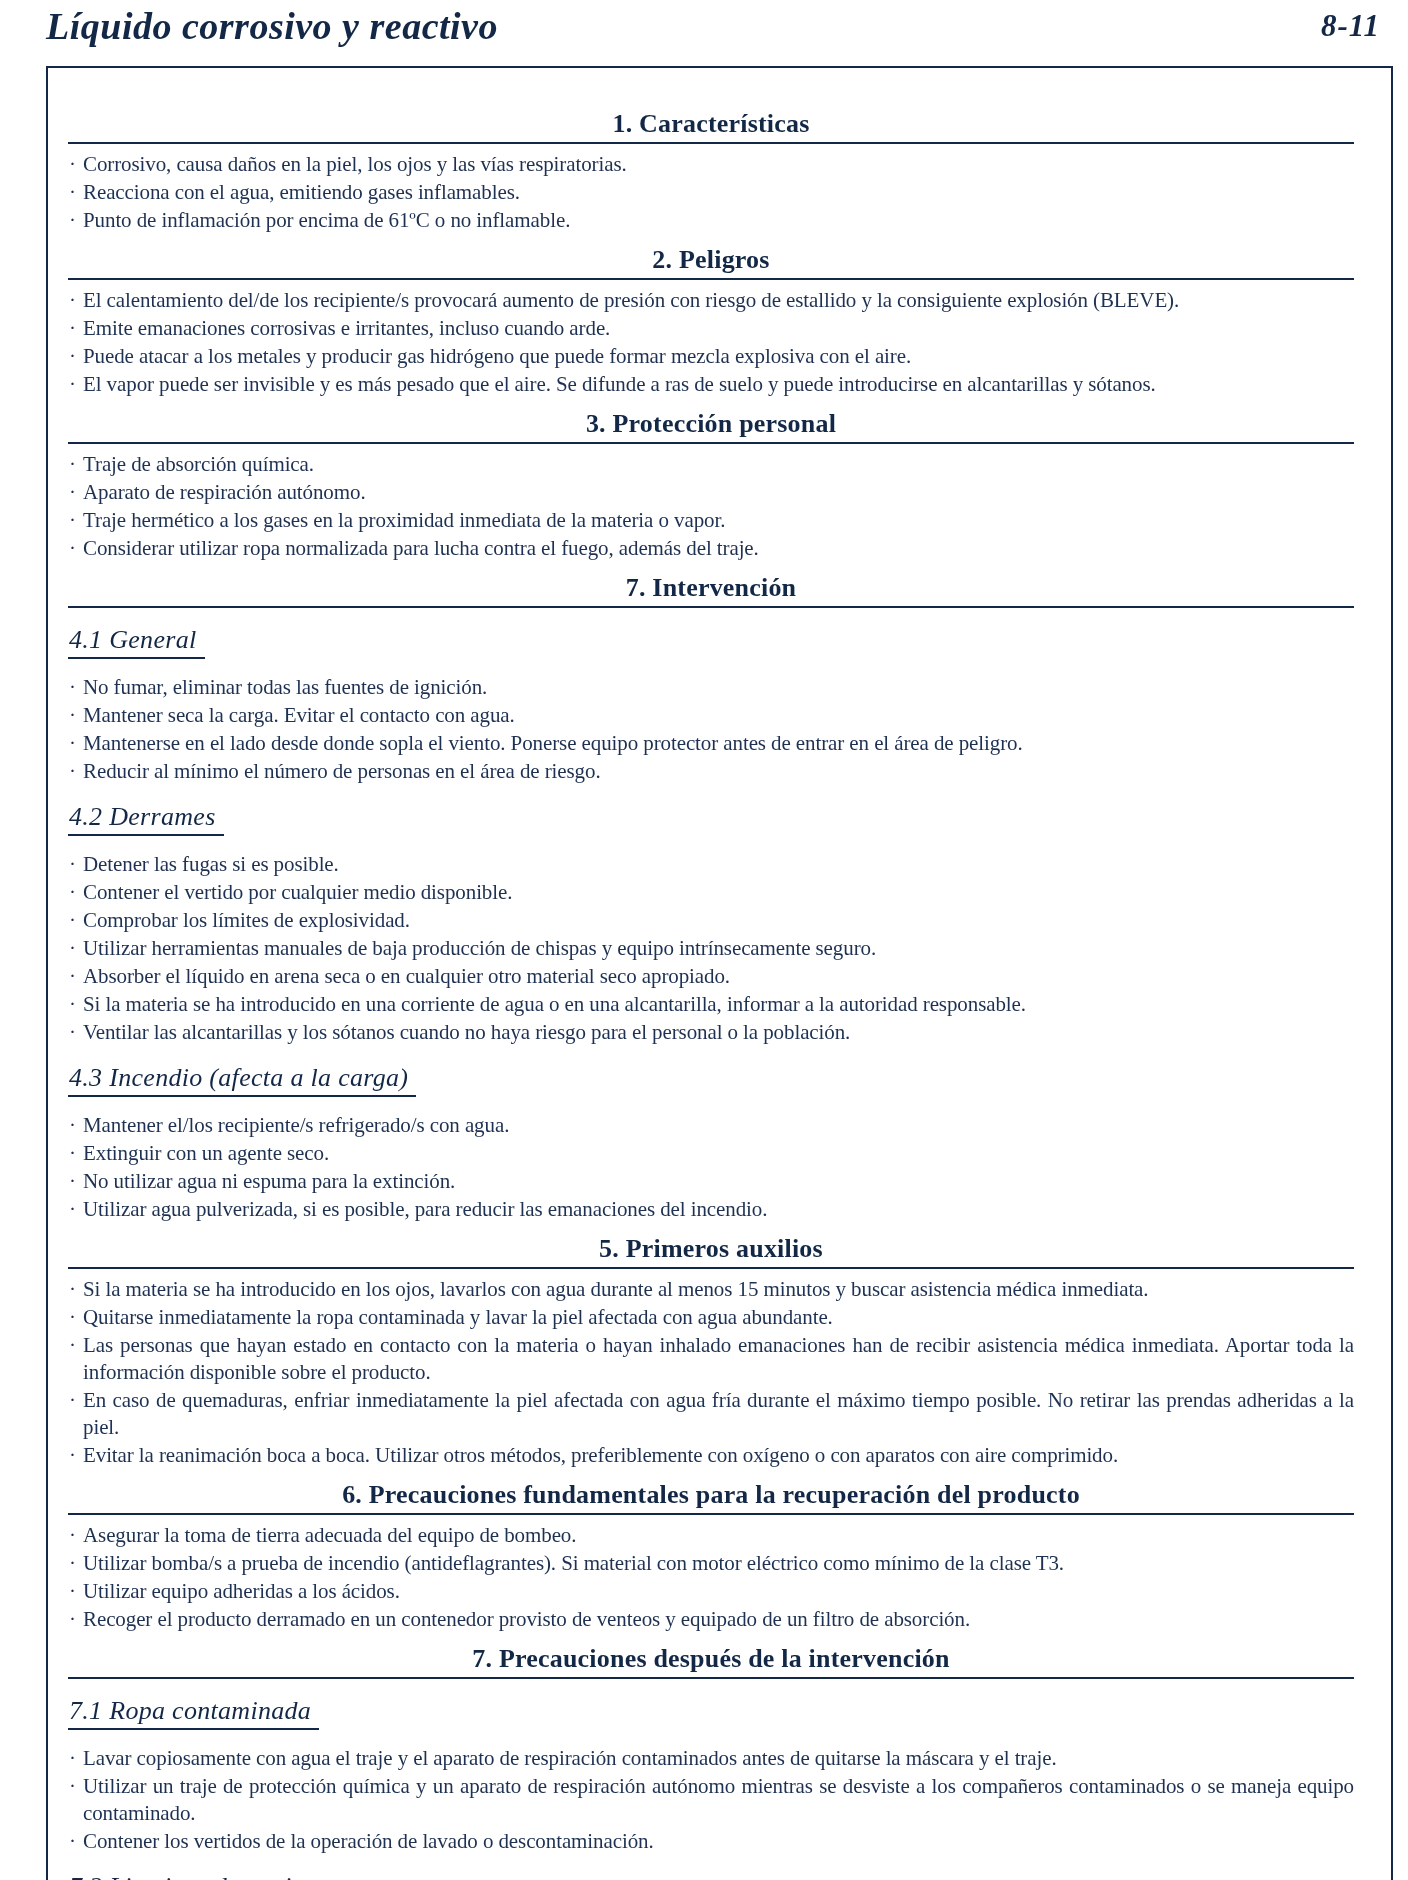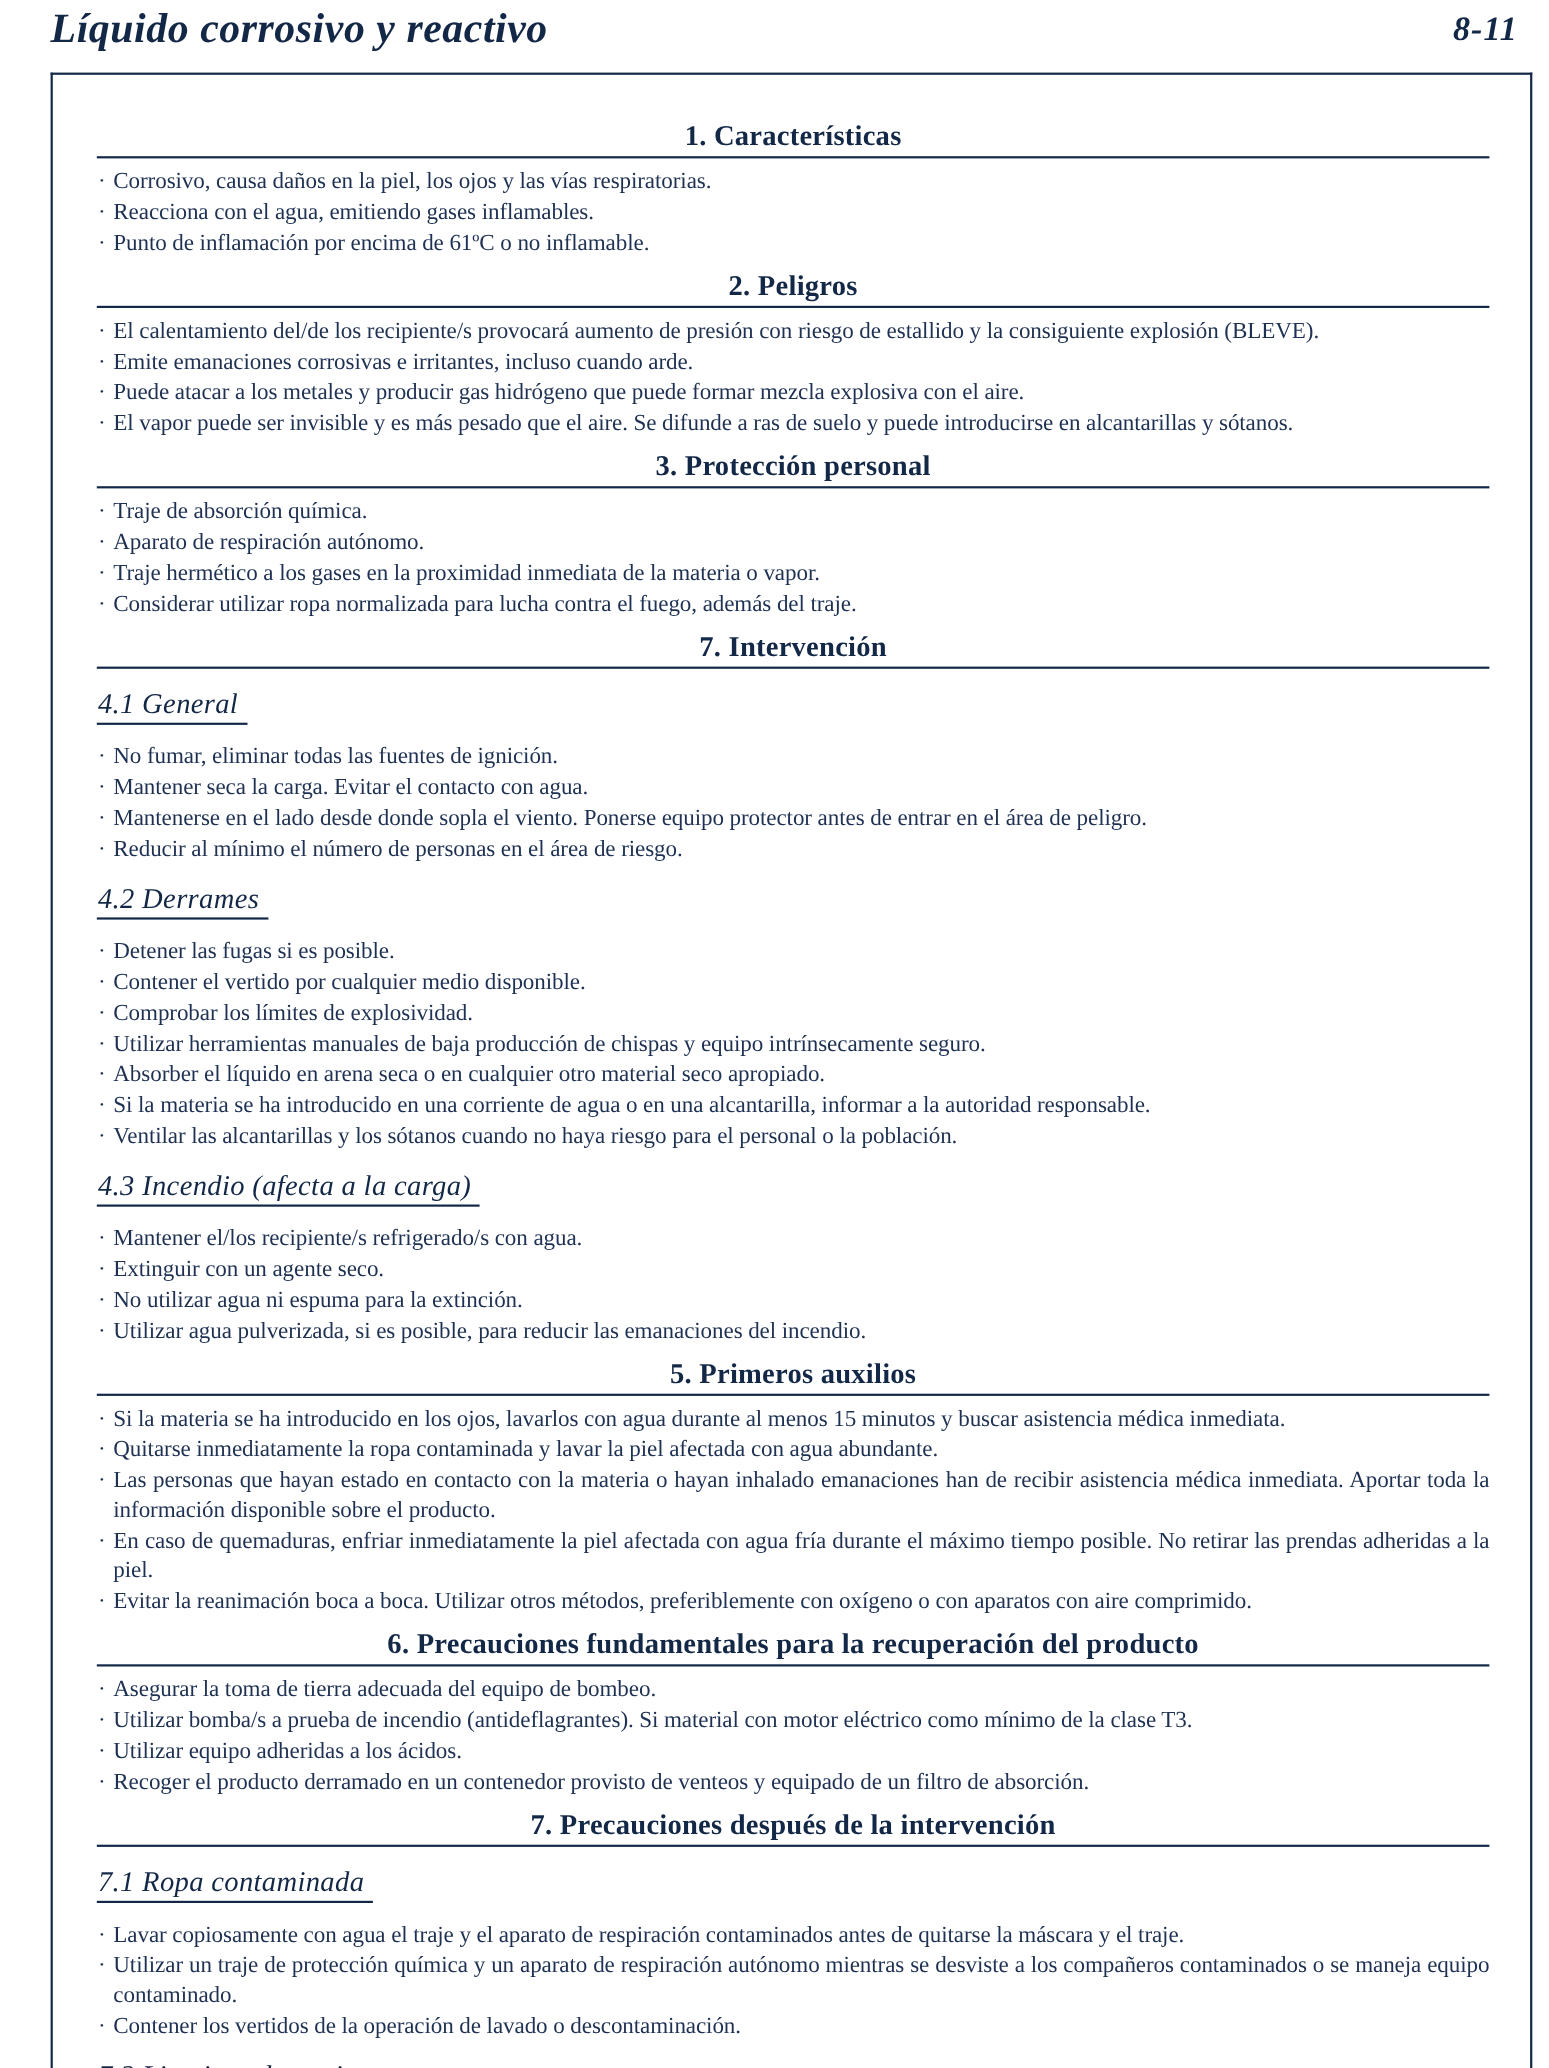--- a/index.html
+++ b/index.html
@@ -37,21 +37,21 @@
     color: var(--ink);
     letter-spacing: 1px;
   }
   .sheet-box {
     position: absolute;
     left: 46px; top: 66px;
     width: 1347px;
     height: 1814px;
     border: 2px solid var(--ink);
     border-bottom: none;
-    padding: 30px 37px 0 40px;
+    padding: 30px 37px 0 20px;
   }
   .sec-heading {
     text-align: center;
     font-size: 26px;
     font-weight: bold;
     color: var(--ink);
     margin: 11px 0 3px 0;
     letter-spacing: 0.2px;
   }
   .rule {

